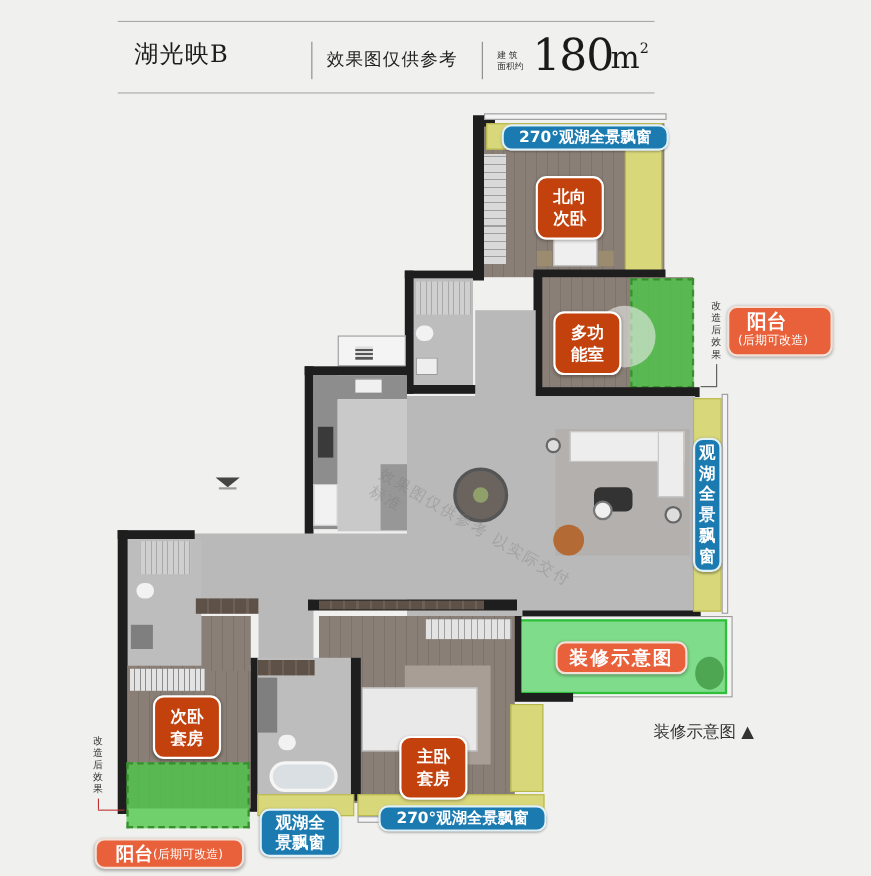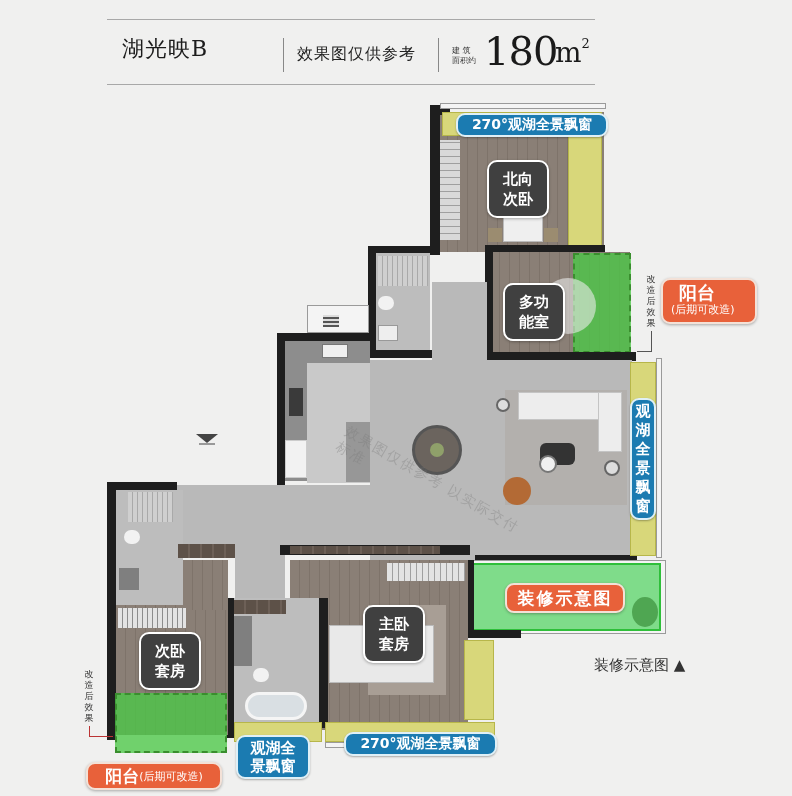--- a/index.html
+++ b/index.html
@@ -23,21 +23,21 @@
   .stone-light { position: absolute; background: #c9c9c9; }
   .wood { position: absolute; background: repeating-linear-gradient(90deg, #8a7f76 0px, #8a7f76 9px, #7e736a 9px, #7e736a 10px); }
   .bath { position: absolute; background: #bdbdbd; }
   .yellow { position: absolute; background: #d8d77a; border: 1px solid #b7b64a; }
   .green { position: absolute; background: rgba(76,200,70,0.78); border: 2px dashed #3a8e2e; }
   .green-solid { position: absolute; background: #7fdc8a; border: 2px solid #2fbf3a; }
   .glass { position: absolute; border: 1px solid #9a9a9a; background: #f4f4f4; }
   .cabinet { position: absolute; background: repeating-linear-gradient(90deg, #5d5148 0px, #5d5148 10px, #6d6057 10px, #6d6057 12px); }
 
   
-  .room-label { position: absolute; background: #404040; color: #fff; border: 2px solid #fff; border-radius: 10px; font-size: 15px; font-weight: bold; text-align: center; line-height: 20px; display: flex; align-items: center; justify-content: center; box-shadow: 0 1px 3px rgba(0,0,0,0.3); white-space: pre-line; }
+  .room-label { position: absolute; background: #c2410c; color: #fff; border: 2px solid #fff; border-radius: 10px; font-size: 15px; font-weight: bold; text-align: center; line-height: 20px; display: flex; align-items: center; justify-content: center; box-shadow: 0 1px 3px rgba(0,0,0,0.3); white-space: pre-line; }
   .blue-tag { position: absolute; background: #1b7bb1; color: #fff; border: 2px solid #dff0f7; border-radius: 9px; font-size: 15px; font-weight: bold; text-align: center; display: flex; align-items: center; justify-content: center; box-shadow: 0 1px 2px rgba(0,0,0,0.3); }
   .orange-tag { position: absolute; background: #e8613a; color: #fff; border: 2px solid #f3e1d7; border-radius: 9px; font-weight: bold; box-shadow: 0 1px 3px rgba(0,0,0,0.3); }
   .vnote { position: absolute; font-family: "DejaVu Serif", serif; font-size: 9px; color: #333; width: 10px; line-height: 11px; text-align: center; }
   .leader { position: absolute; background: #b33; }
   .note-text { position: absolute; font-size: 15px; color: #333; }
 
   .furn { position: absolute; }
 </style>
 </head>
 <body>
@@ -158,21 +158,21 @@
 
   <div class="abs" style="left:328px;top:470px;width:200px;font-size:14px;color:rgba(120,120,120,0.35);transform:rotate(30deg);letter-spacing:2px;">效果图仅供参考 以实际交付标准</div>
 </div>
 
 <div class="room-label" style="left:487px;top:160px;width:62px;height:58px;">北向
 次卧</div>
 <div class="room-label" style="left:503px;top:283px;width:62px;height:58px;">多功
 能室</div>
 <div class="room-label" style="left:139px;top:632px;width:62px;height:58px;">次卧
 套房</div>
-<div class="room-label" style="left:363px;top:605px;width:62px;height:58px;">主卧
+<div class="room-label" style="left:363px;top:669px;width:62px;height:58px;">主卧
 套房</div>
 
 <div class="blue-tag" style="left:456px;top:113px;width:152px;height:24px;font-size:14px;">270°观湖全景飘窗</div>
 <div class="blue-tag" style="left:630px;top:398px;width:26px;height:122px;flex-direction:column;font-size:15px;line-height:19px;padding:0 1px;word-break:break-all;">
   <span style="width:16px;display:block;">观湖全景飘窗</span>
 </div>
 <div class="blue-tag" style="left:344px;top:732px;width:153px;height:24px;font-size:14px;">270°观湖全景飘窗</div>
 <div class="blue-tag" style="left:236px;top:735px;width:74px;height:44px;flex-direction:column;line-height:18px;">
   <span>观湖全</span>
   <span>景飘窗</span>

